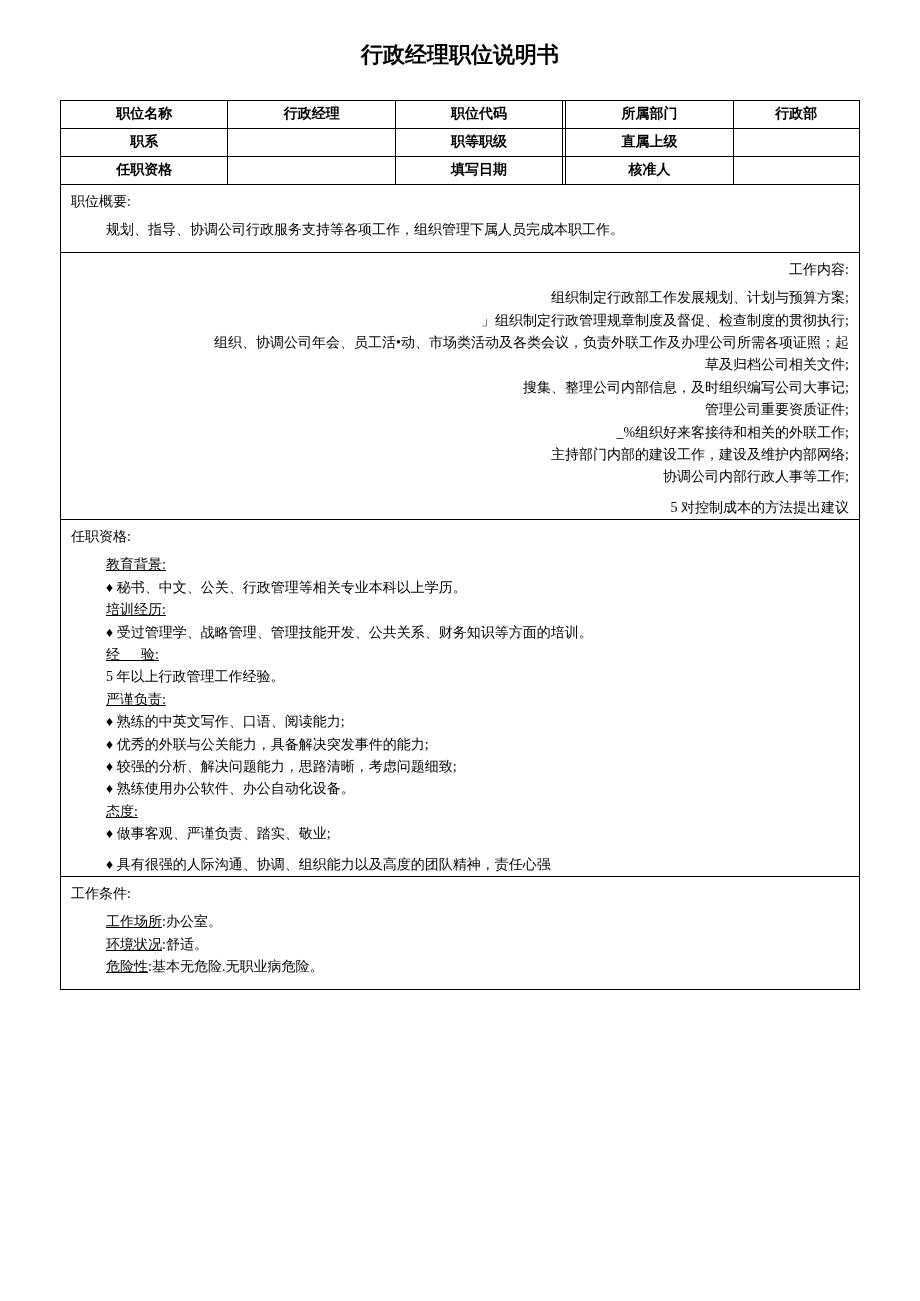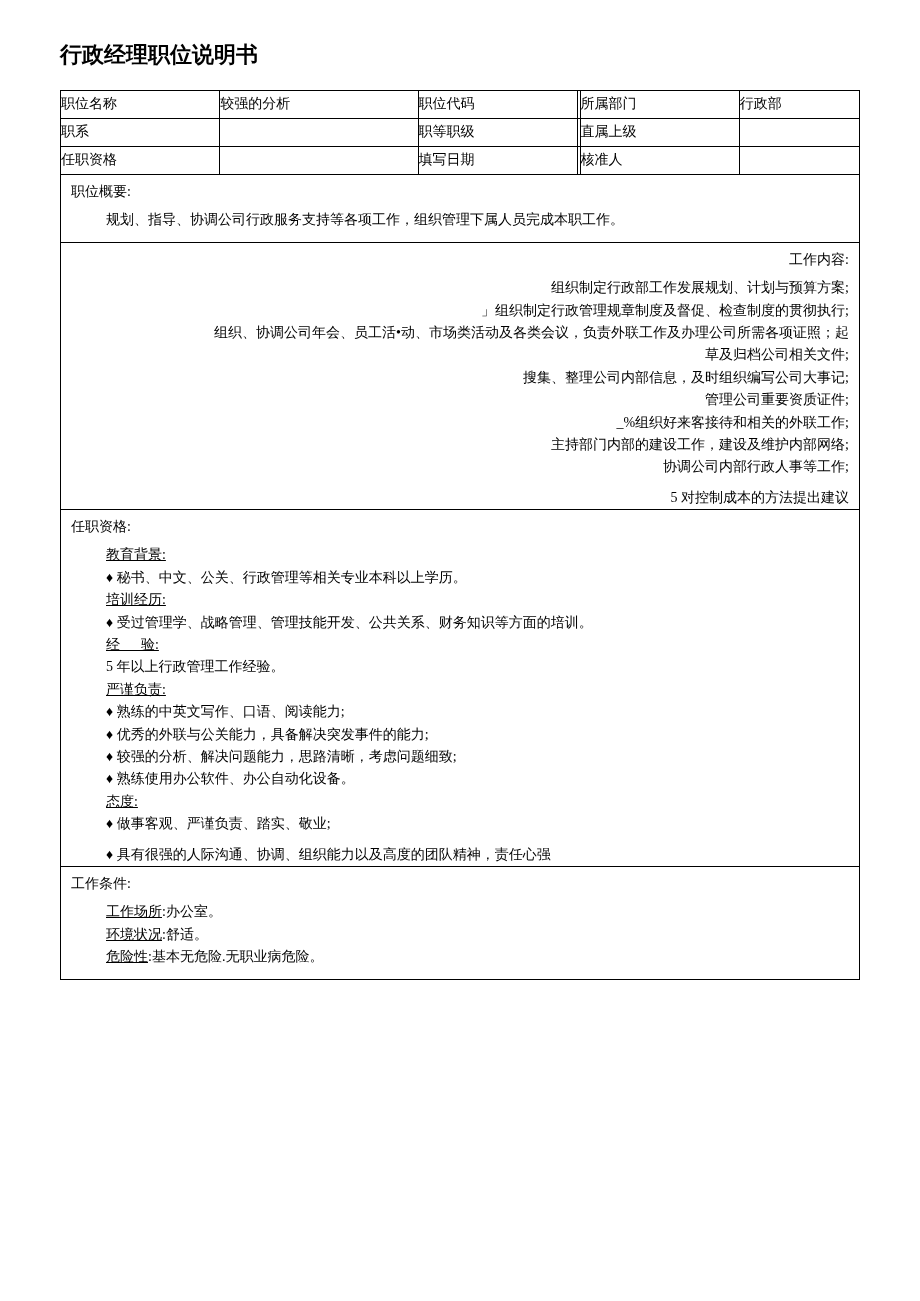--- a/index.html
+++ b/index.html
@@ -6,41 +6,42 @@
   body {
     font-family: "SimSun", "宋体", serif;
     font-size: 14px;
     color: #000;
     background: #fff;
     margin: 0;
     padding: 40px 60px;
     width: 920px;
   }
   .title {
-    text-align: left;
+    text-align: center;
     font-size: 22px;
     font-weight: bold;
-    margin-bottom: 20px;
+    margin-bottom: 30px;
     font-family: "SimHei", "黑体", sans-serif;
   }
   table {
     border-collapse: collapse;
     width: 100%;
   }
   td {
     border: 1px solid #000;
     padding: 6px 8px;
     vertical-align: top;
     line-height: 1.6;
   }
   .header-row td {
-    text-align: left;
+    text-align: center;
     vertical-align: middle;
     height: 28px;
     padding: 0;
+    font-weight: bold;
   }
   .section {
     padding: 6px 10px 10px 10px;
   }
   .section-head {
     margin: 0 0 6px 0;
   }
   .indent1 { padding-left: 2.5em; }
   .indent2 { padding-left: 4.5em; }
   .indent-text { padding-left: 2.5em; }
@@ -58,21 +59,21 @@
 </style>
 </head>
 <body>
 
 <div class="title">行政经理职位说明书</div>
 
 <table>
   <tbody>
       <tr class="header-row">
     <td>职位名称</td>
-    <td>较强的分析</td>
+    <td>行政经理</td>
     <td>职位代码</td>
     <td></td>
     <td>所属部门</td>
     <td>行政部</td>
   </tr>
   <tr class="header-row">
     <td>职系</td>
     <td></td>
     <td>职等职级</td>
     <td></td>

